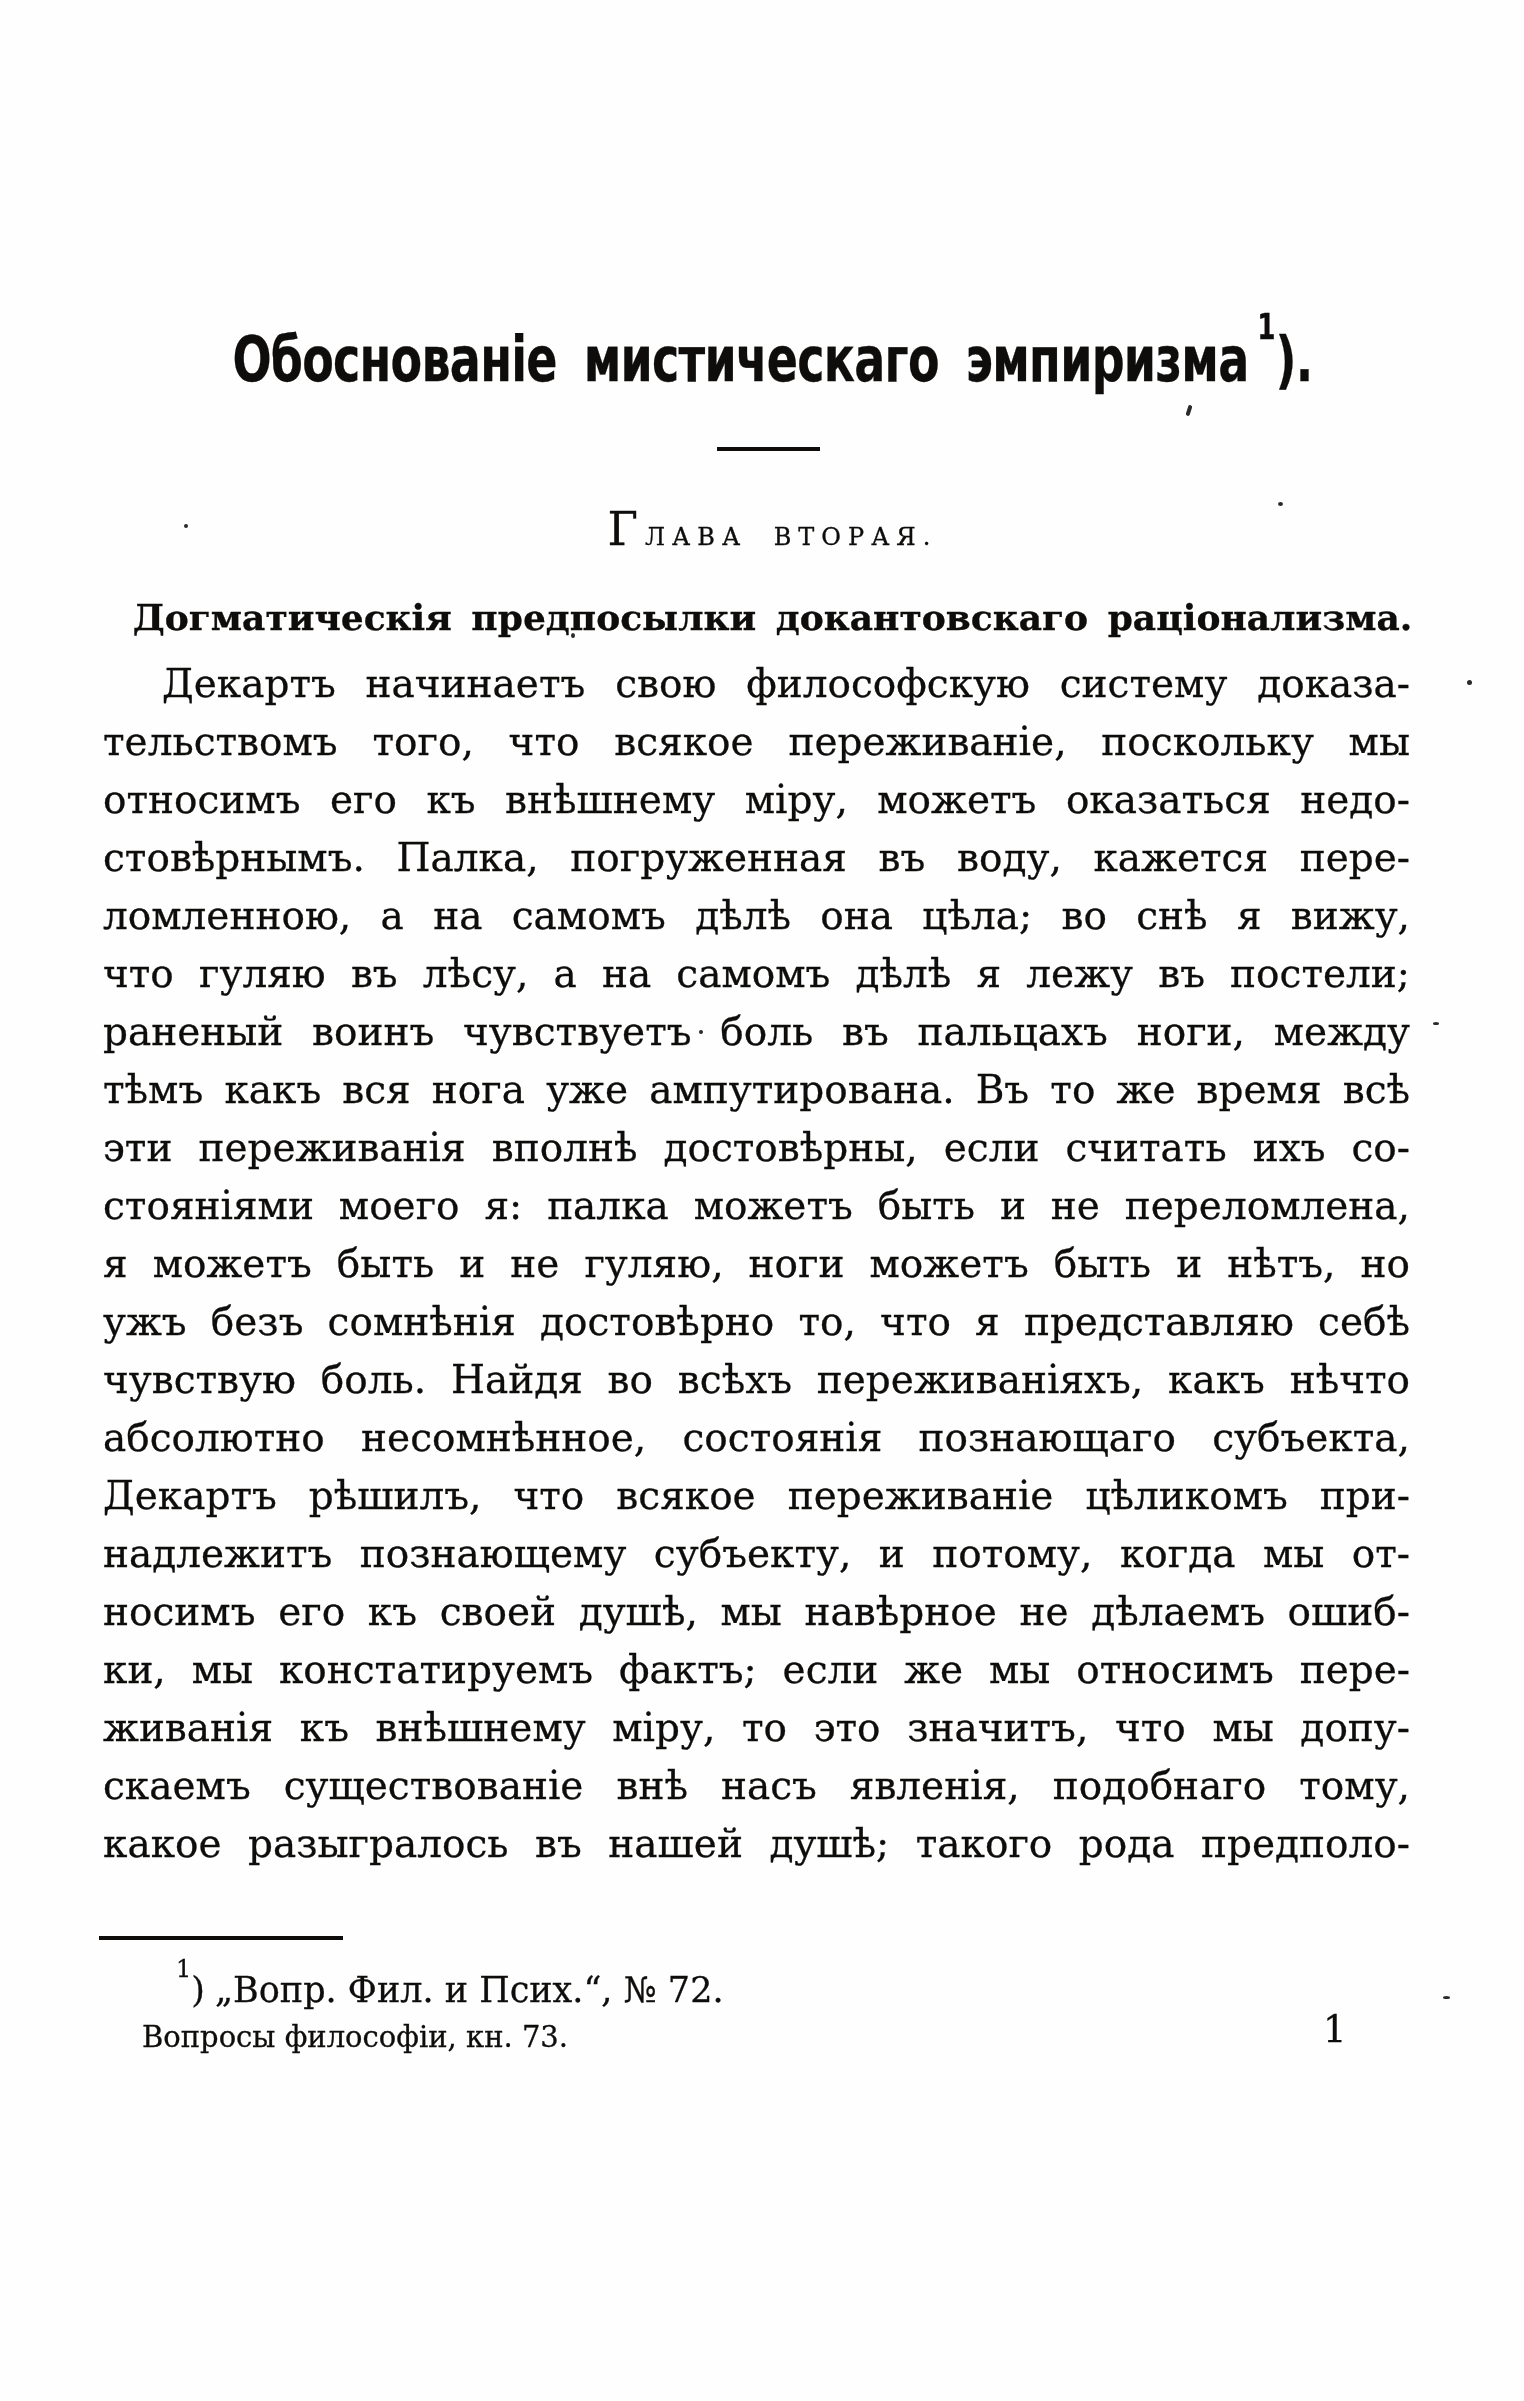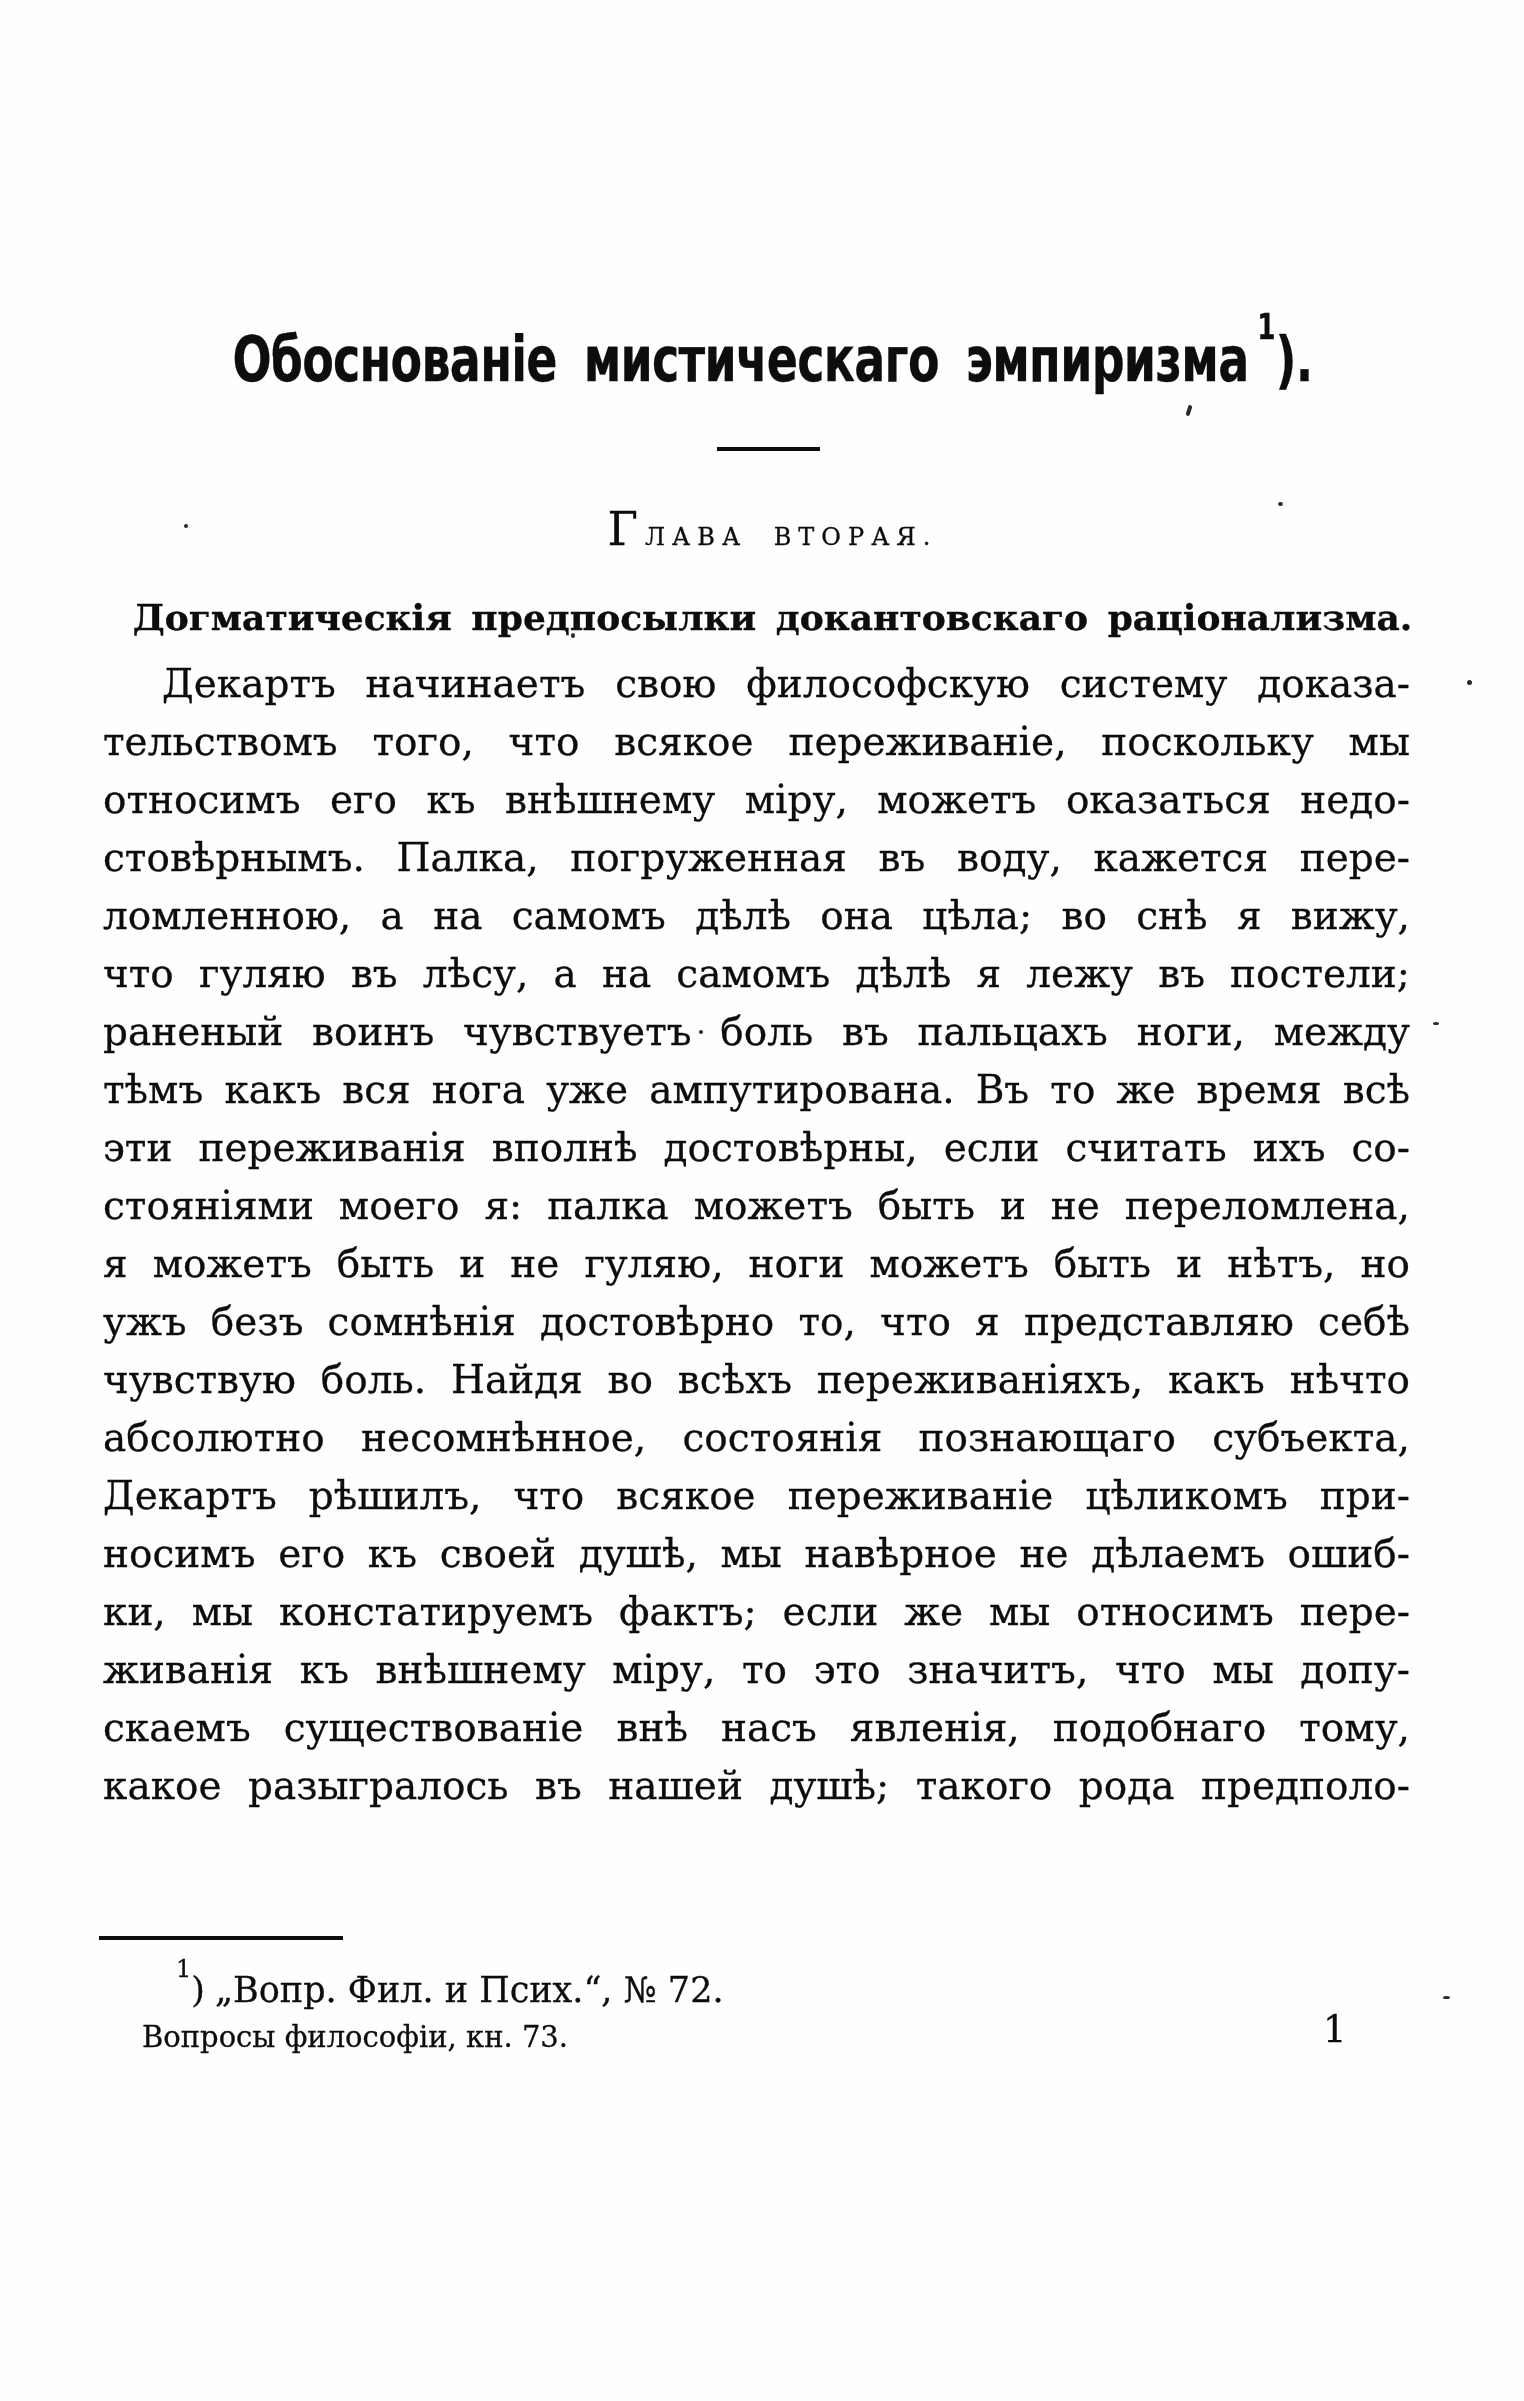--- a/index.html
+++ b/index.html
@@ -142,20 +142,21 @@
       <div class="pline"><span>что гуляю въ лѣсу, а на самомъ дѣлѣ я лежу въ постели;</span></div>
       <div class="pline"><span>раненый воинъ чувствуетъ боль въ пальцахъ ноги, между</span></div>
       <div class="pline"><span>тѣмъ какъ вся нога уже ампутирована. Въ то же время всѣ</span></div>
       <div class="pline"><span>эти переживанія вполнѣ достовѣрны, если считать ихъ со-</span></div>
       <div class="pline"><span>стояніями моего я: палка можетъ быть и не переломлена,</span></div>
       <div class="pline"><span>я можетъ быть и не гуляю, ноги можетъ быть и нѣтъ, но</span></div>
       <div class="pline"><span>ужъ безъ сомнѣнія достовѣрно то, что я </span><span class="it">представляю</span><span> себѣ</span></div>
       <div class="pline"><span class="it">чувствую</span><span> боль. Найдя во всѣхъ переживаніяхъ, какъ нѣчто</span></div>
       <div class="pline"><span>абсолютно несомнѣнное, состоянія познающаго субъекта,</span></div>
       <div class="pline"><span>Декартъ рѣшилъ, что всякое переживаніе </span><span class="it">цѣликомъ</span><span> при-</span></div>
+      <div class="pline"><span>надлежитъ познающему субъекту, и потому, когда мы от-</span></div>
       <div class="pline"><span>носимъ его къ своей душѣ, мы навѣрное не дѣлаемъ ошиб-</span></div>
       <div class="pline"><span>ки, мы констатируемъ фактъ; если же мы относимъ пере-</span></div>
       <div class="pline"><span>живанія къ внѣшнему міру, то это значитъ, что мы допу-</span></div>
       <div class="pline"><span>скаемъ существованіе внѣ насъ явленія, подобнаго тому,</span></div>
       <div class="pline"><span>какое разыгралось въ нашей душѣ; такого рода предполо-</span></div>
     </div>
 
   <div class="footnote-rule"></div>
 
   <div class="footnote"><sup class="fn-mark">1</sup><span class="fn-bracket">)</span><span>„Вопр. Фил. и Псих.“, № 72.</span></div>

